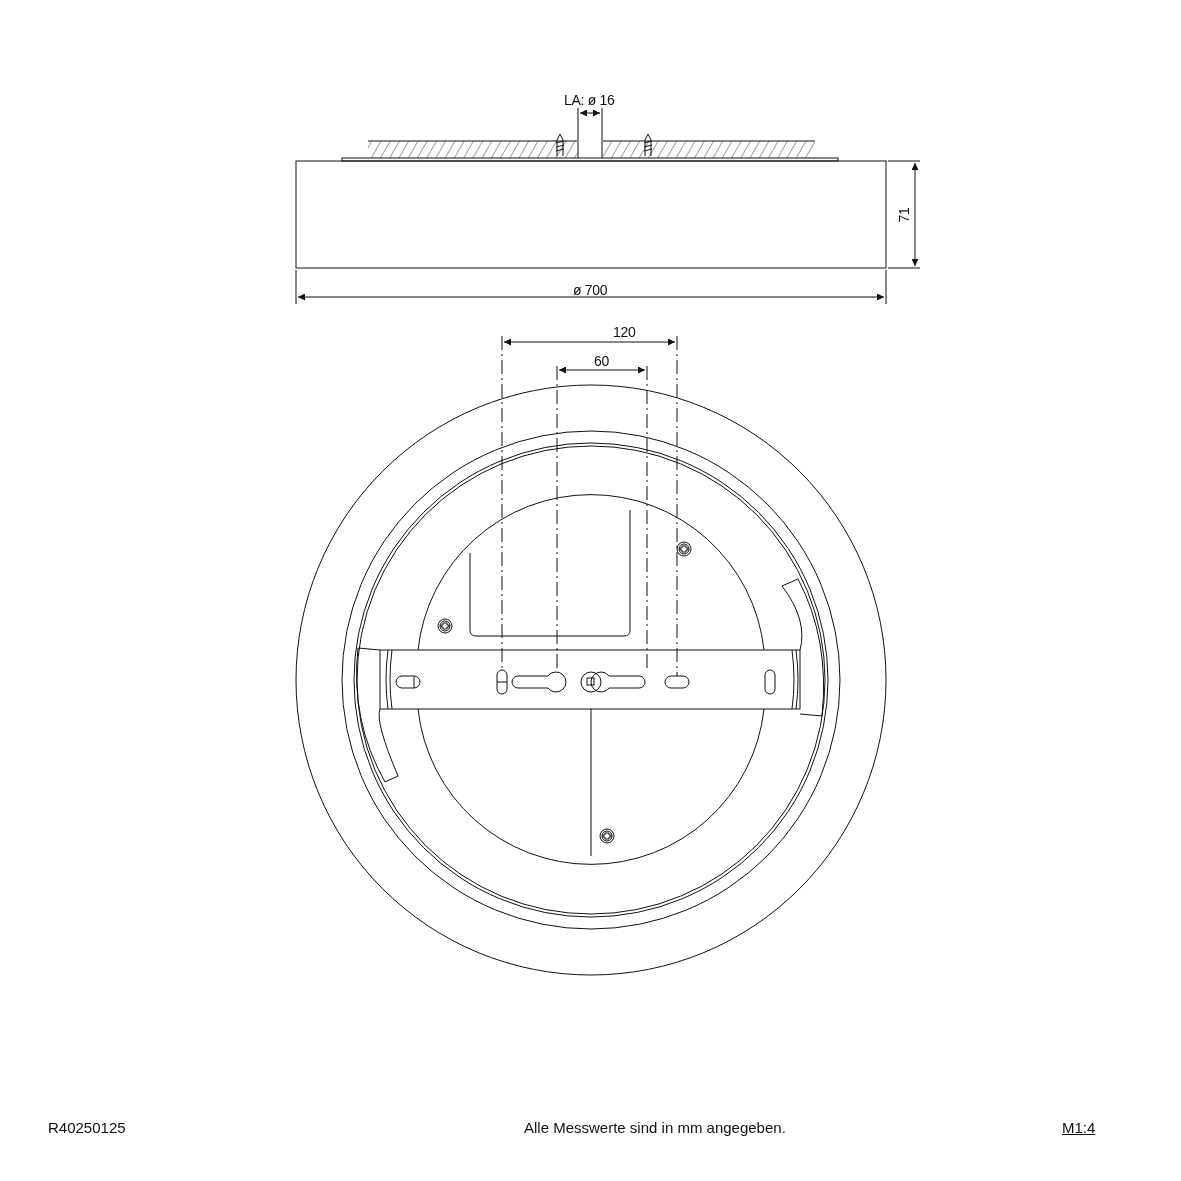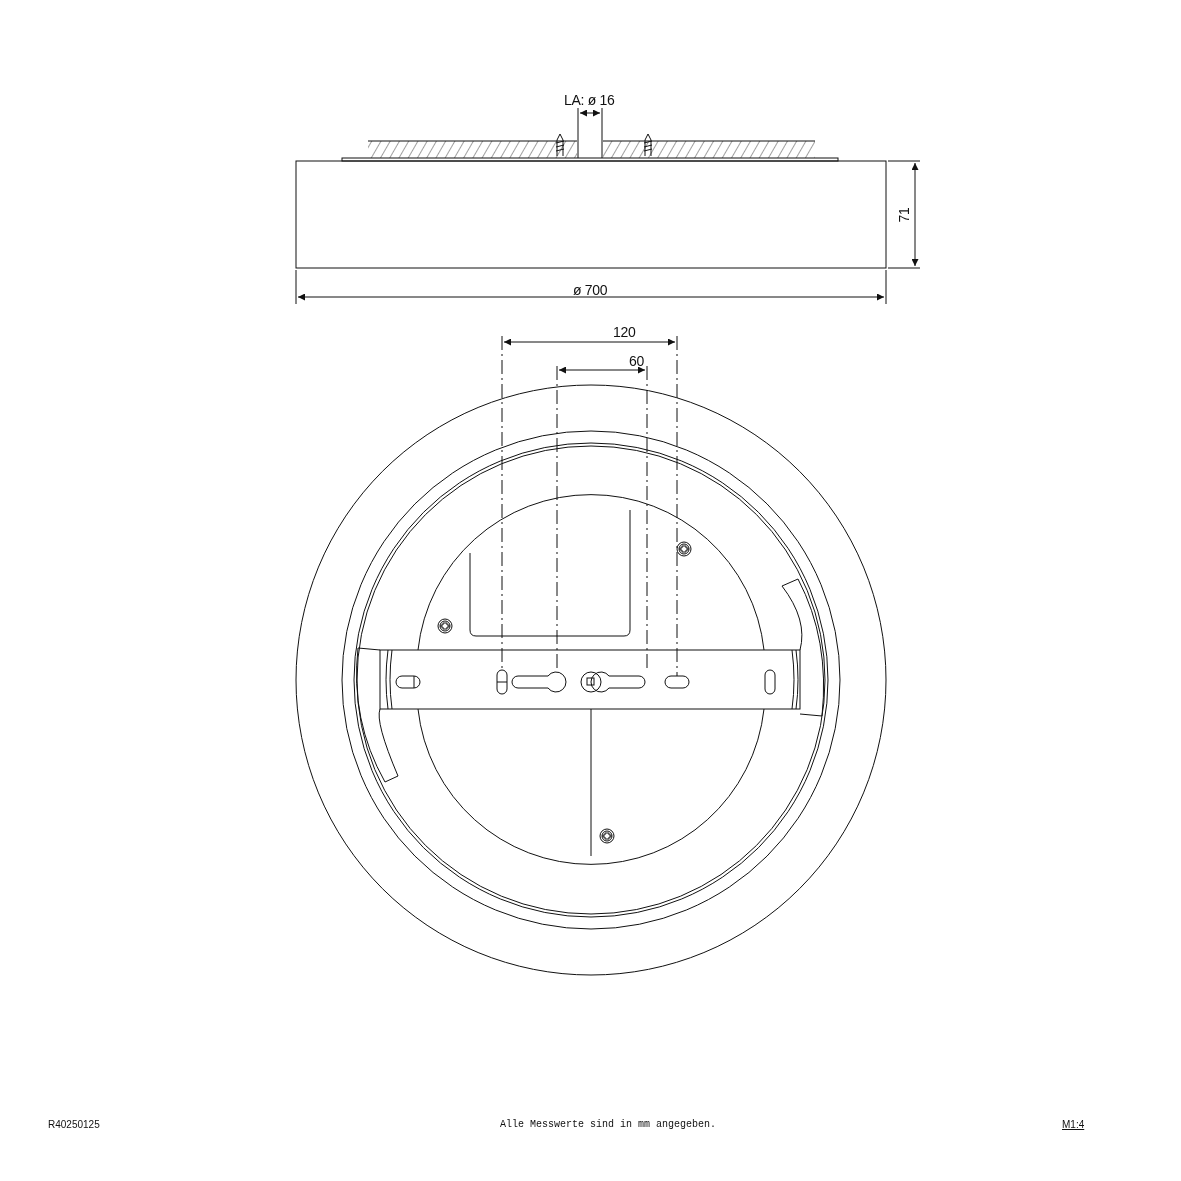--- a/index.html
+++ b/index.html
@@ -1,19 +1,19 @@
 <!DOCTYPE html>
 <html><head>
 <meta charset="utf-8">
 <style>
   html, body { margin: 0; padding: 0; background: #ffffff; }
   body { width: 1181px; height: 1181px; position: relative; overflow: hidden; font-family: "Liberation Sans", sans-serif; }
   svg { position: absolute; left: 0; top: 0; }
   .lbl { position: absolute; font-family: "Liberation Sans", sans-serif; color: #111; font-size: 14px; white-space: nowrap; letter-spacing: -0.3px; }
-  .foot { position: absolute; font-family: "Liberation Sans", sans-serif; color: #111; font-size: 10px; white-space: nowrap; top: 1119px; }
+  .foot { position: absolute; font-family: "Liberation Sans", sans-serif; color: #111; font-size: 15px; white-space: nowrap; top: 1119px; }
 </style>
 </head>
 <body>
 
 <svg width="1181" height="1181" viewBox="0 0 1181 1181" xmlns="http://www.w3.org/2000/svg">
   <defs>
     <pattern id="hatch" patternUnits="userSpaceOnUse" width="8" height="8" patternTransform="rotate(30)">
       <line x1="0" y1="0" x2="0" y2="8" stroke="#111" stroke-width="0.8"></line>
     </pattern>
     <marker id="arr" viewBox="0 0 10 10" refX="10" refY="5" markerWidth="9" markerHeight="7" orient="auto-start-reverse">
@@ -117,17 +117,17 @@
 
     <line x1="504" y1="342" x2="675" y2="342" marker-start="url(#arr)" marker-end="url(#arr)"></line>
     <line x1="559" y1="370" x2="645" y2="370" marker-start="url(#arr)" marker-end="url(#arr)"></line>
   </g>
 </svg>
 
 <div class="lbl" style="left:564px; top:92px;">LA: ø 16</div>
 <div class="lbl" style="left:897px; top:207px; transform:rotate(-90deg); transform-origin:center;">71</div>
 <div class="lbl" style="left:573px; top:282px;">ø 700</div>
 <div class="lbl" style="left:574px; top:324px;margin-left:39px;">120</div>
-<div class="lbl" style="left:629px; top:353px;text-align:right;">60</div>
+<div class="lbl" style="left:594px; top:353px;text-align:right;">60</div>
 
 <div class="foot" style="left:48px;">R40250125</div>
-<div class="foot" style="left:500px;font-family:Liberation Mono, monospace;">Alle Messwerte sind in mm angegeben.</div>
+<div class="foot" style="left:524px;">Alle Messwerte sind in mm angegeben.</div>
 <div class="foot" style="left:1062px;text-decoration:underline;">M1:4</div>
 
 </body></html>

